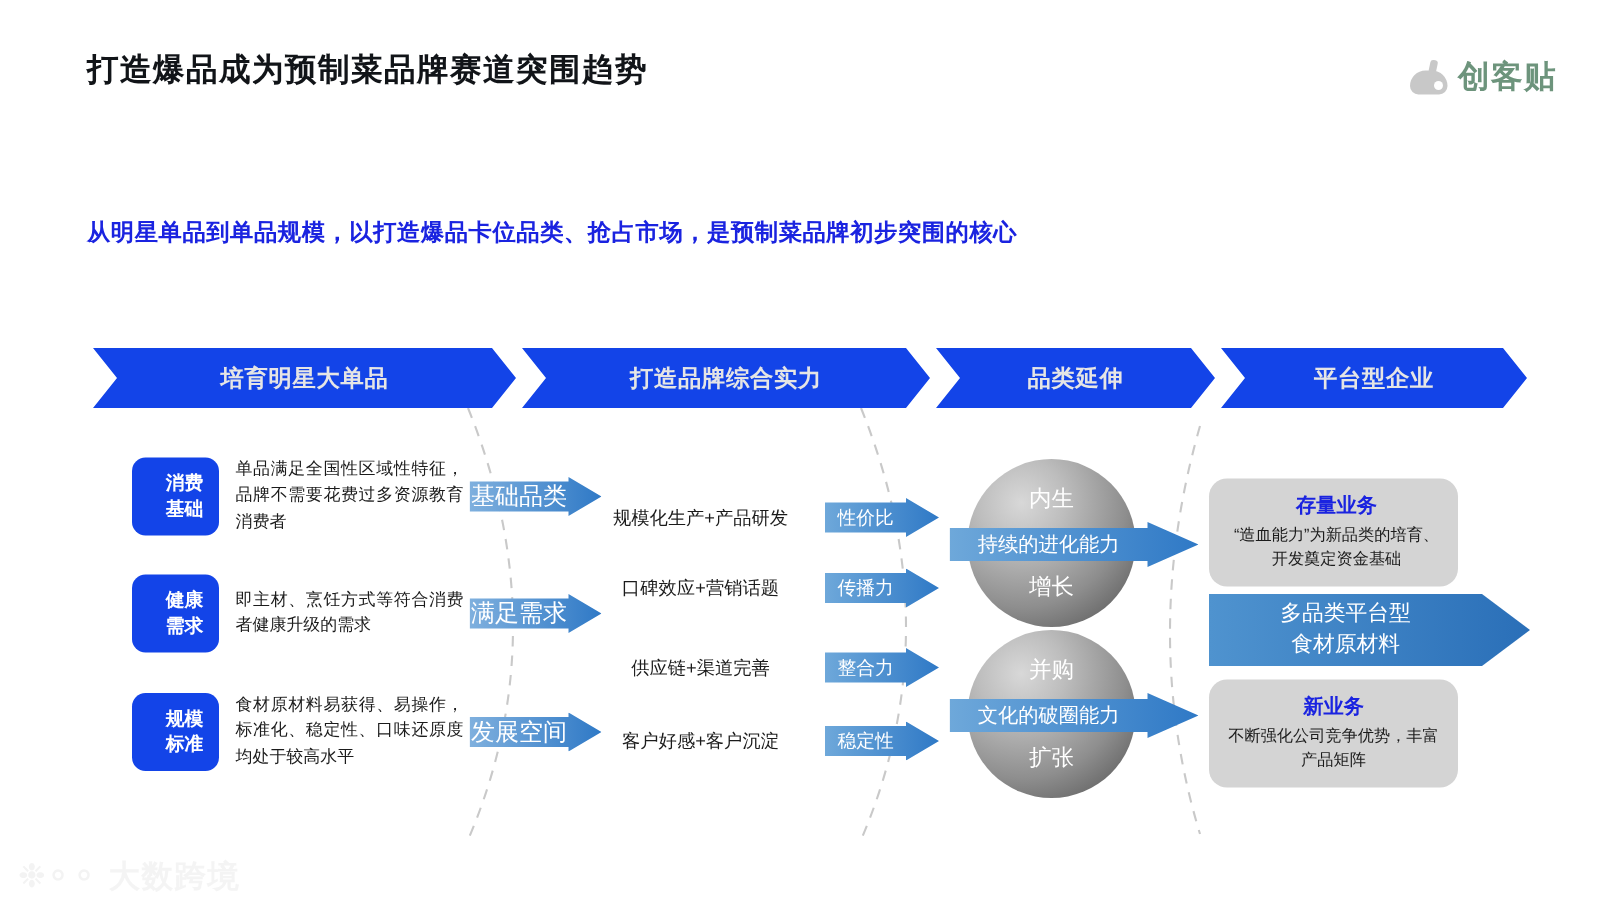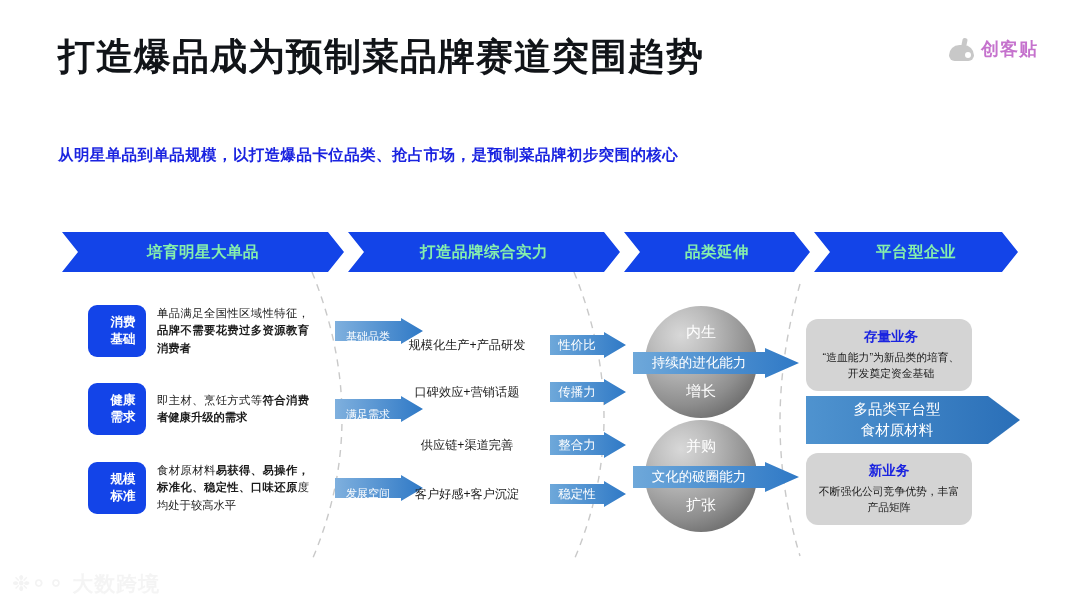--- a/index.html
+++ b/index.html
@@ -7,21 +7,21 @@
     width:1080px;height:608px;overflow:hidden;
     background:#ffffff;
     font-family:"Liberation Sans","DejaVu Sans",sans-serif;
     position:relative;
   }
   .slide{position:absolute;inset:0;}
 
   
   #page-title{
     position:absolute;left:58px;top:32px;
-    font-size:37px;font-weight:bold;color:#111418;
+    font-size:21px;font-weight:bold;color:#111418;
     letter-spacing:1px;white-space:nowrap;
   }
   #subtitle{
     position:absolute;left:58px;top:145px;
     font-size:15.5px;font-weight:bold;color:#1a23e0;
     letter-spacing:.4px;white-space:nowrap;
   }
 
   
   #brand-watermark{
@@ -38,21 +38,21 @@
   }
   #brand-watermark .mark .stem{
     position:absolute;left:13px;top:0;width:5px;height:9px;
     background:#a7a7a7;border-radius:2px;transform:rotate(12deg);
   }
   #brand-watermark .mark .dot{
     position:absolute;left:16px;bottom:3px;width:6px;height:6px;
     background:#ffffff;border-radius:50%;
   }
   #brand-watermark .wm-text{
-    font-size:18px;font-weight:bold;color:#a21caf;letter-spacing:1px;
+    font-size:21px;font-weight:bold;color:#14532d;letter-spacing:1px;
   }
 
   
   #site-logo{
     position:absolute;left:12px;bottom:10px;
     display:flex;align-items:center;gap:8px;opacity:.92;
   }
   #site-logo .glyph{
     font-size:22px;color:#f2f2f2;font-weight:bold;letter-spacing:-1px;
   }
@@ -61,21 +61,21 @@
   }
 
   
   #stage-banner{
     position:absolute;left:62px;top:232px;width:956px;height:40px;
     display:flex;
   }
   .chev{
     position:relative;height:40px;background:#1344e8;
     display:flex;align-items:center;justify-content:center;
-    color:#86efac;font-size:15.5px;font-weight:bold;letter-spacing:.5px;
+    color:#e5e5e5;font-size:15.5px;font-weight:bold;letter-spacing:.5px;
   }
   .chev-first{
     flex:0 0 282px;
     clip-path:polygon(0 0,266px 0,282px 50%,266px 100%,0 100%,16px 50%);
   }
   .chev-mid{
     flex:0 0 272px;margin-left:4px;
     clip-path:polygon(0 0,256px 0,272px 50%,256px 100%,0 100%,16px 50%);
   }
   .chev-mid2{
@@ -98,30 +98,30 @@
     display:flex;flex-direction:column;align-items:center;justify-content:center;
     color:#ffffff;font-size:12.5px;font-weight:bold;line-height:1.38;
     flex:0 0 auto;
     padding-left:12px;
   }
   .row-desc{
     width:152px;margin-left:11px;
     font-size:11.3px;color:#1b1b1b;line-height:1.52;
     text-align:justify;
   }
-  .row-desc b{font-weight:bold;}
+  .row-desc b{font-weight:normal;}
 
   
   .tag-arrow{
     position:relative;height:26px;width:88px;
     background:linear-gradient(to right,#7fb0de,#2f79c6);
     clip-path:polygon(0 3px,66px 3px,66px 0,88px 50%,66px 100%,66px 23px,0 23px);
-    display:flex;align-items:flex-end;
-    color:#ffffff;font-size:11px;font-weight:normal;
-    margin-left:26px;flex:0 0 auto;
+    display:flex;align-items:center;
+    color:#ffffff;font-size:16px;font-weight:normal;
+    margin-left:4px;flex:0 0 auto;
   }
   .tag-arrow span{display:block;width:66px;text-align:center;}
 
   
   .cap-row{position:absolute;display:flex;align-items:center;}
   #cap-1{left:392px;top:332px;}
   #cap-2{left:392px;top:379px;font-family:Liberation Mono, monospace;}
   #cap-3{left:392px;top:432px;}
   #cap-4{left:392px;top:481px;align-items:center;}
   .cap-text{

